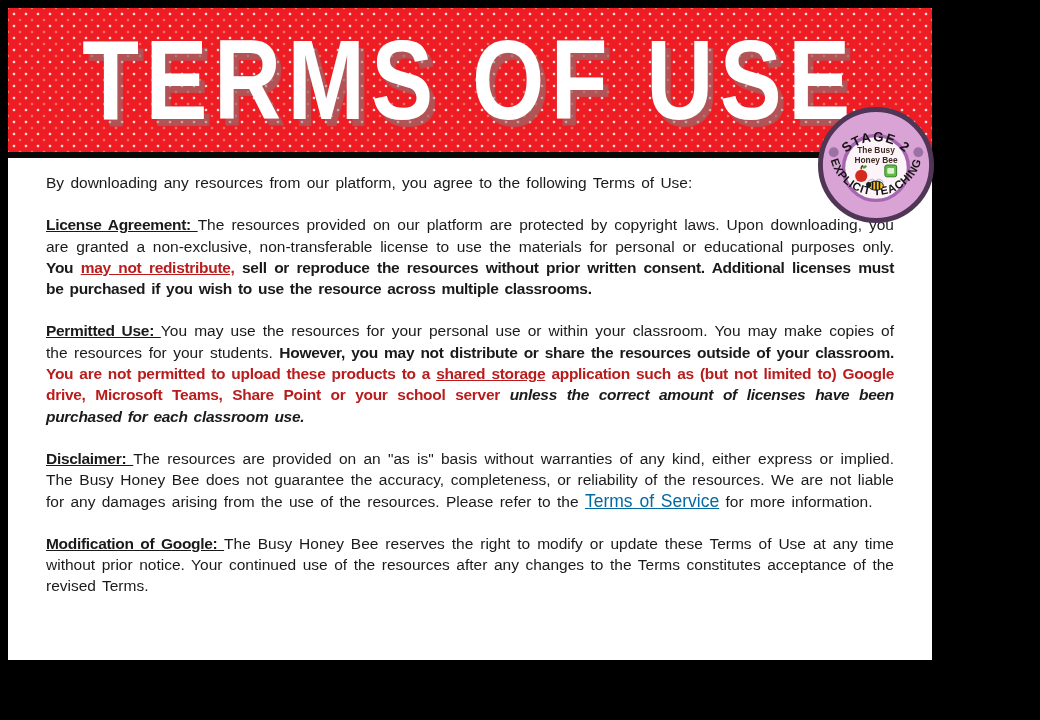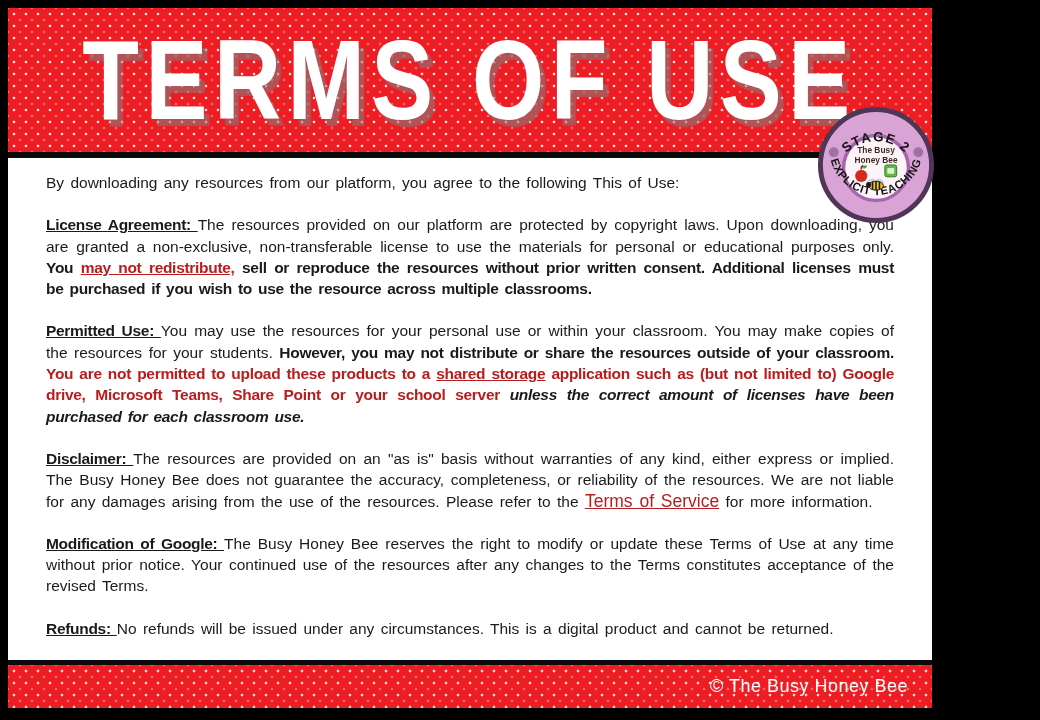--- a/index.html
+++ b/index.html
@@ -49,21 +49,21 @@
     line-height:21.3px;
     text-align:justify;
     margin-bottom:21px;
     word-spacing:2px;
   }
   .b { font-weight:bold; letter-spacing:-0.3px; }
   .u { text-decoration:underline; }
   .i { font-style:italic; }
   .red { color:#b91c1c; }
   .link {
-    color:#b91c1c;
+    color:#0369a1;
     text-decoration:underline;
     font-size:17.5px;
     cursor:pointer;
   }
   .footer {
     height:48px;
     border-top:5px solid #0a0a0a;
     display:flex; align-items:center; justify-content:flex-end;
     padding-right:24px;
   }
@@ -82,31 +82,27 @@
 </head>
 <body>
 
 <div class="page">
 
   <div class="header dots">
     <div class="title">TERMS OF USE</div>
   </div>
 
   <div class="body-area">
-    <p><span>By downloading any resources from our platform, you agree to the following This of Use:</span></p>
+    <p><span>By downloading any resources from our platform, you agree to the following Terms of Use:</span></p>
     <p><span class="b u">License Agreement: </span><span>The resources provided on our platform are protected by copyright laws. Upon downloading, you are granted a non-exclusive, non-transferable license to use the materials for personal or educational purposes only. </span><span class="b">You </span><span class="b u red">may not redistribute,</span><span class="b"> sell or reproduce the resources without prior written consent. Additional licenses must be purchased if you wish to use the resource across multiple classrooms.</span></p>
     <p><span class="b u">Permitted Use: </span><span>You may use the resources for your personal use or within your classroom.  You may make copies of the resources for your students. </span><span class="b">However, you may not distribute or share the resources outside of your classroom. </span><span class="b red">You are not permitted to upload these products to a </span><span class="b red u">shared storage</span><span class="b red"> application such as (but not limited to) Google drive, Microsoft Teams, Share Point or your school server </span><span class="b i">unless the correct amount of licenses have been purchased for each classroom use.</span></p>
     <p><span class="b u">Disclaimer: </span><span>The resources are provided on an "as is" basis without warranties of any kind, either express or implied. The Busy Honey Bee does not guarantee the accuracy, completeness, or reliability of the resources. We are not liable for any damages arising from the use of the resources. Please refer to the </span><span class="link">Terms of Service</span><span> for more information.</span></p>
     <p><span class="b u">Modification of Google: </span><span>The Busy Honey Bee reserves the right to modify or update these Terms of Use at any time without prior notice. Your continued use of the resources after any changes to the Terms constitutes acceptance of the revised Terms.</span></p>
-    <p><span class="b u">Refunds: </span><span>No refunds will be issued under any circumstances.  This is a digital product and cannot be returned.</span></p>
   </div>
 
-  <div class="footer dots">
-    <span class="copyright">© The Busy Honey Bee</span>
-  </div>
 
   <svg class="badge" viewBox="0 0 120 120">
     <circle cx="60" cy="60" r="56.5" fill="#d9a3d6" stroke="#4f3656" stroke-width="5"></circle>
     <circle cx="60" cy="63" r="33" fill="#fdf4fa" stroke="#a566ad" stroke-width="3.5"></circle>
     <circle cx="17" cy="47" r="5" fill="#9c72a4"></circle>
     <circle cx="103" cy="47" r="5" fill="#9c72a4"></circle>
     <defs>
       <path id="arcTop" d="M 17.5 70 A 43.5 43.5 0 0 1 102.5 70"></path>
       <path id="arcBottom" d="M 13 50 A 47.5 47.5 0 0 0 107 50"></path>
     </defs>

